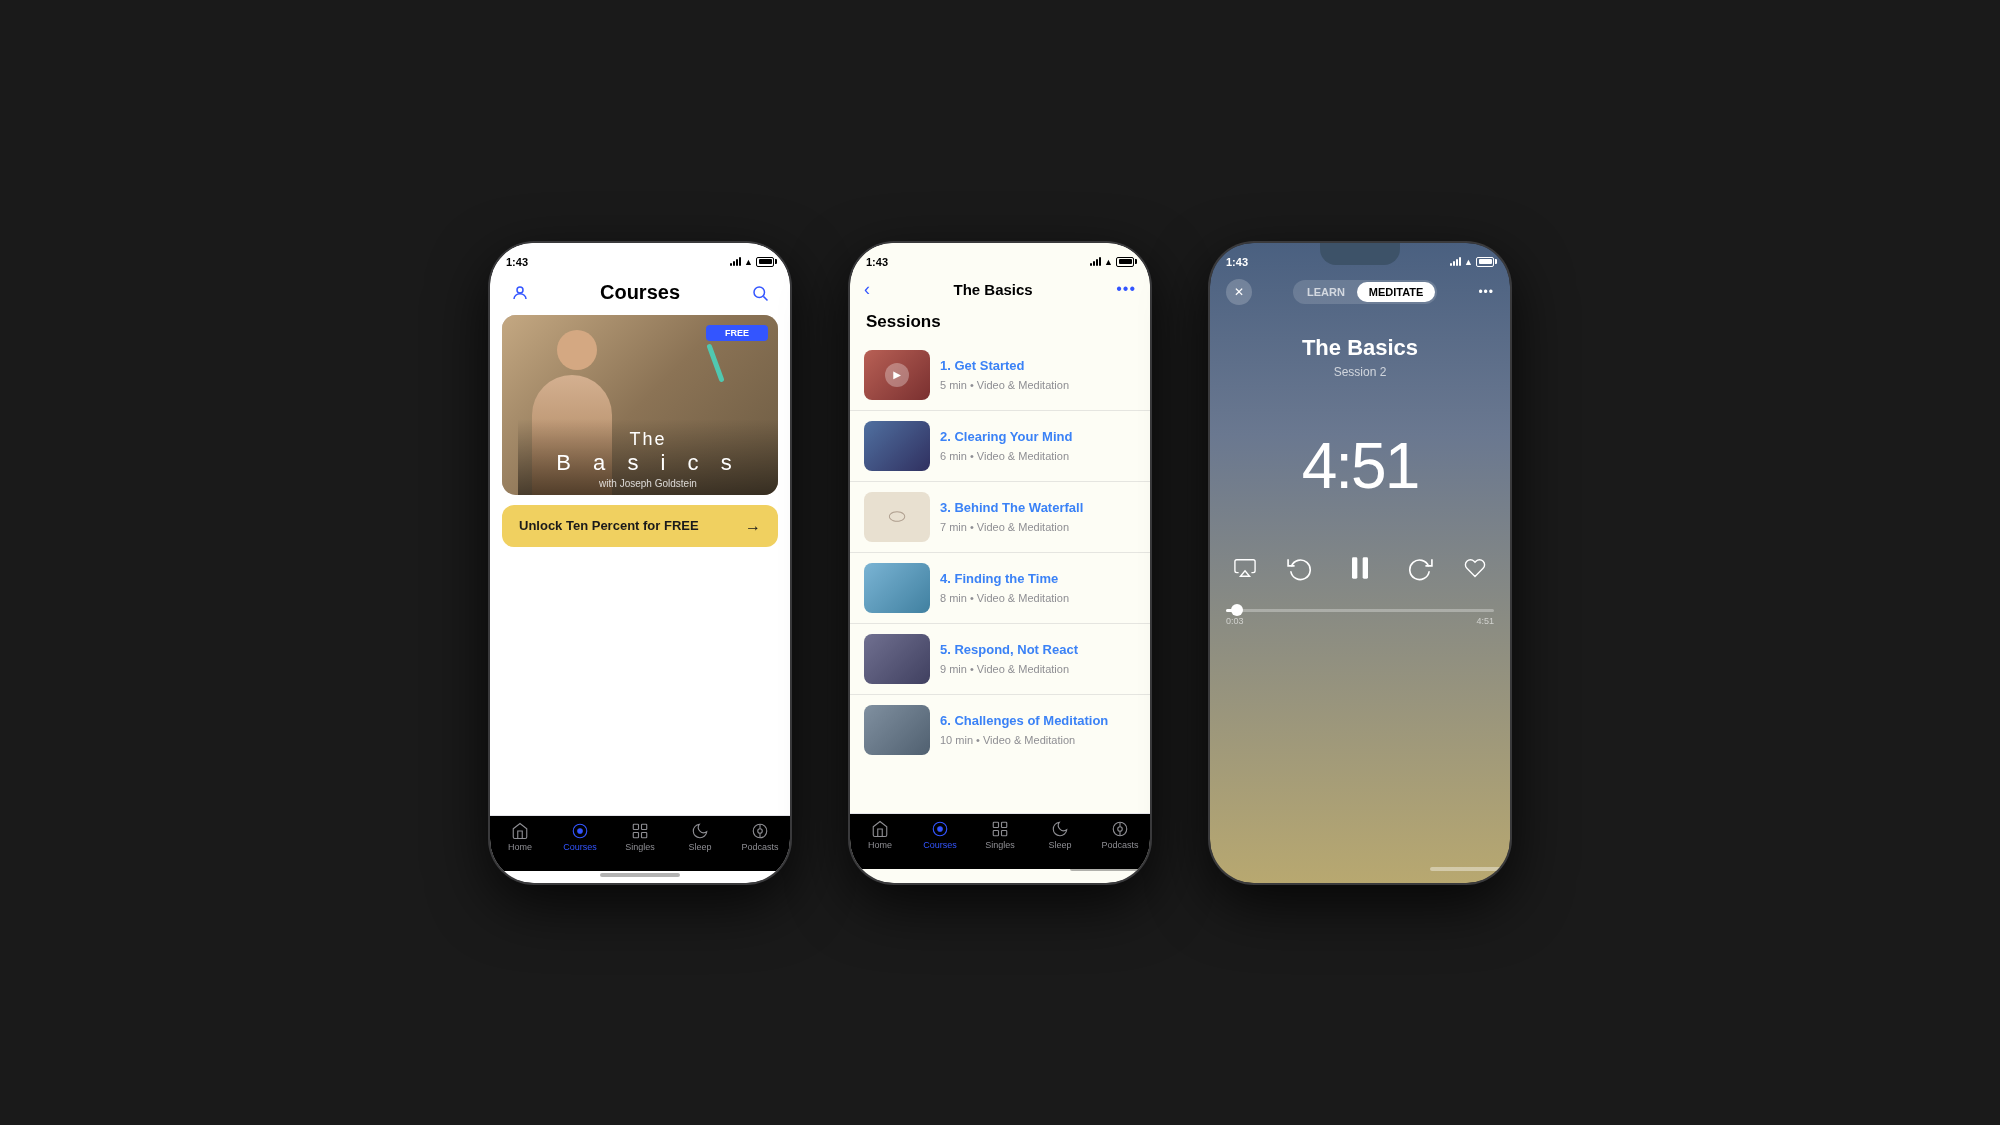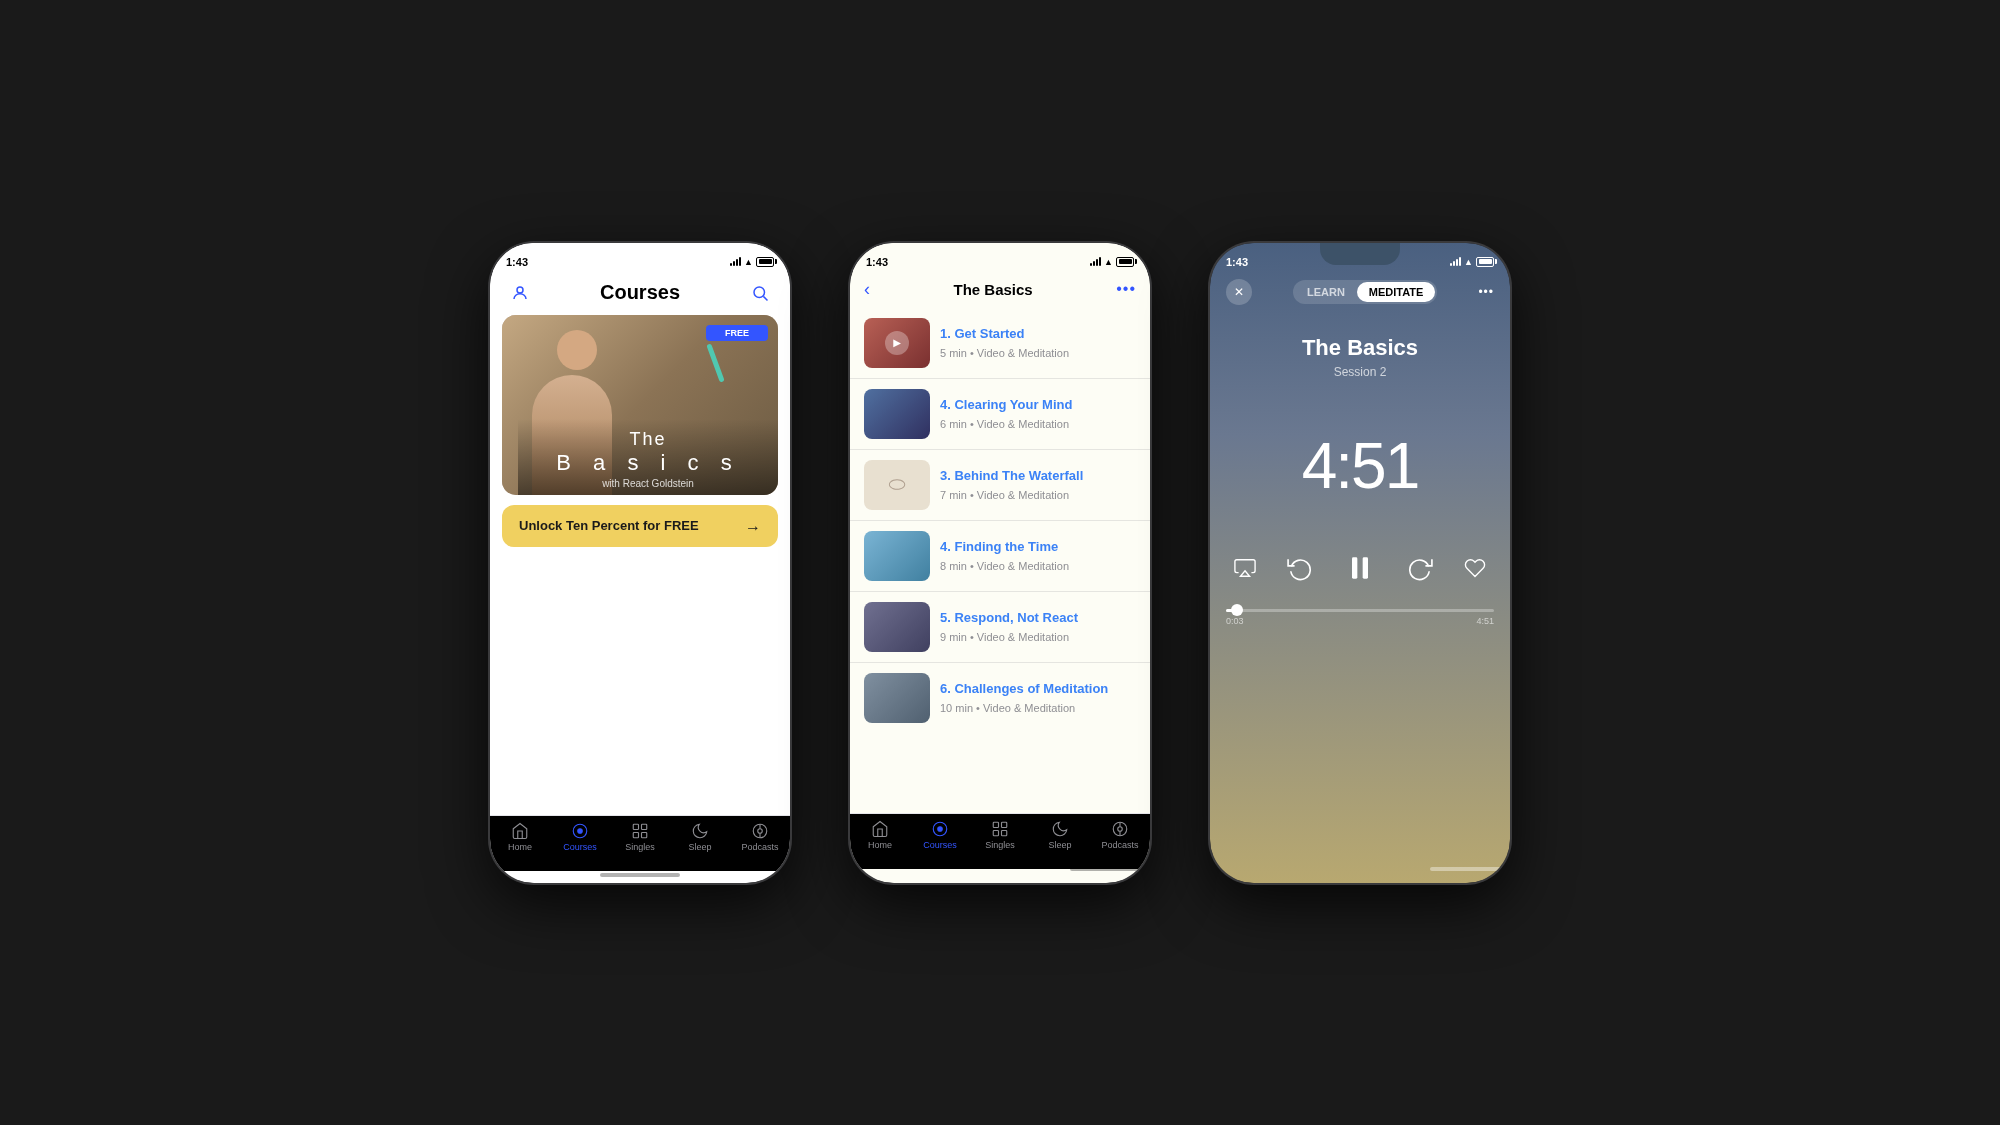--- a/index.html
+++ b/index.html
@@ -513,21 +513,21 @@
           <div style="position:absolute;top:15px;left:55px;width:40px;height:40px;background:#d4a882;border-radius:50%;"></div>
           <div style="position:absolute;top:28px;right:60px;width:5px;height:40px;background:#50c8b0;border-radius:3px;transform:rotate(-20deg);"></div>
         </div>
       </div>
       <span class="free-badge">FREE</span>
       <div class="course-card-overlay">
         <div class="course-card-title">
           <div style="font-size:18px;font-weight:300;letter-spacing:2px;">The</div>
           <div style="letter-spacing:8px;font-size:22px;">B a s i c s</div>
         </div>
-        <div class="course-card-subtitle">with React Goldstein</div>
+        <div class="course-card-subtitle">with Joseph Goldstein</div>
       </div>
     </div>
 
     <div class="unlock-btn">
       <span class="unlock-btn-text">Unlock Ten Percent for FREE</span>
       <span class="unlock-arrow">→</span>
     </div>
 
 
     <div class="bottom-nav">
@@ -593,41 +593,42 @@
         </div>
       </div>
     </div>
 
     <div class="sessions-header">
       <span class="sessions-back">‹</span>
       <span class="sessions-title">The Basics</span>
       <span class="sessions-more">•••</span>
     </div>
 
+    <div class="sessions-label">Sessions</div>
 
     <div class="session-list" style="flex:1;overflow:hidden;">
 
       <div class="session-item">
         <div class="session-thumb t1">
           <div style="width:100%;height:100%;background:linear-gradient(135deg,#b86055,#7a3030);display:flex;align-items:center;justify-content:center;">
             <div style="width:24px;height:24px;background:rgba(255,255,255,0.3);border-radius:50%;display:flex;align-items:center;justify-content:center;font-size:10px;color:#fff;">▶</div>
           </div>
         </div>
         <div class="session-info">
           <div class="session-name">1. Get Started</div>
           <div class="session-meta">5 min • Video &amp; Meditation</div>
         </div>
       </div>
 
       <div class="session-item">
         <div class="session-thumb t2">
           <div style="width:100%;height:100%;background:linear-gradient(135deg,#5070a0,#303060);"></div>
         </div>
         <div class="session-info">
-          <div class="session-name">4. Clearing Your Mind</div>
+          <div class="session-name">2. Clearing Your Mind</div>
           <div class="session-meta">6 min • Video &amp; Meditation</div>
         </div>
       </div>
 
       <div class="session-item">
         <div class="session-thumb t3">
           <div style="width:100%;height:100%;background:#e8e0d0;display:flex;align-items:center;justify-content:center;font-size:20px;color:#b0a090;">⬭</div>
         </div>
         <div class="session-info">
           <div class="session-name">3. Behind The Waterfall</div>

